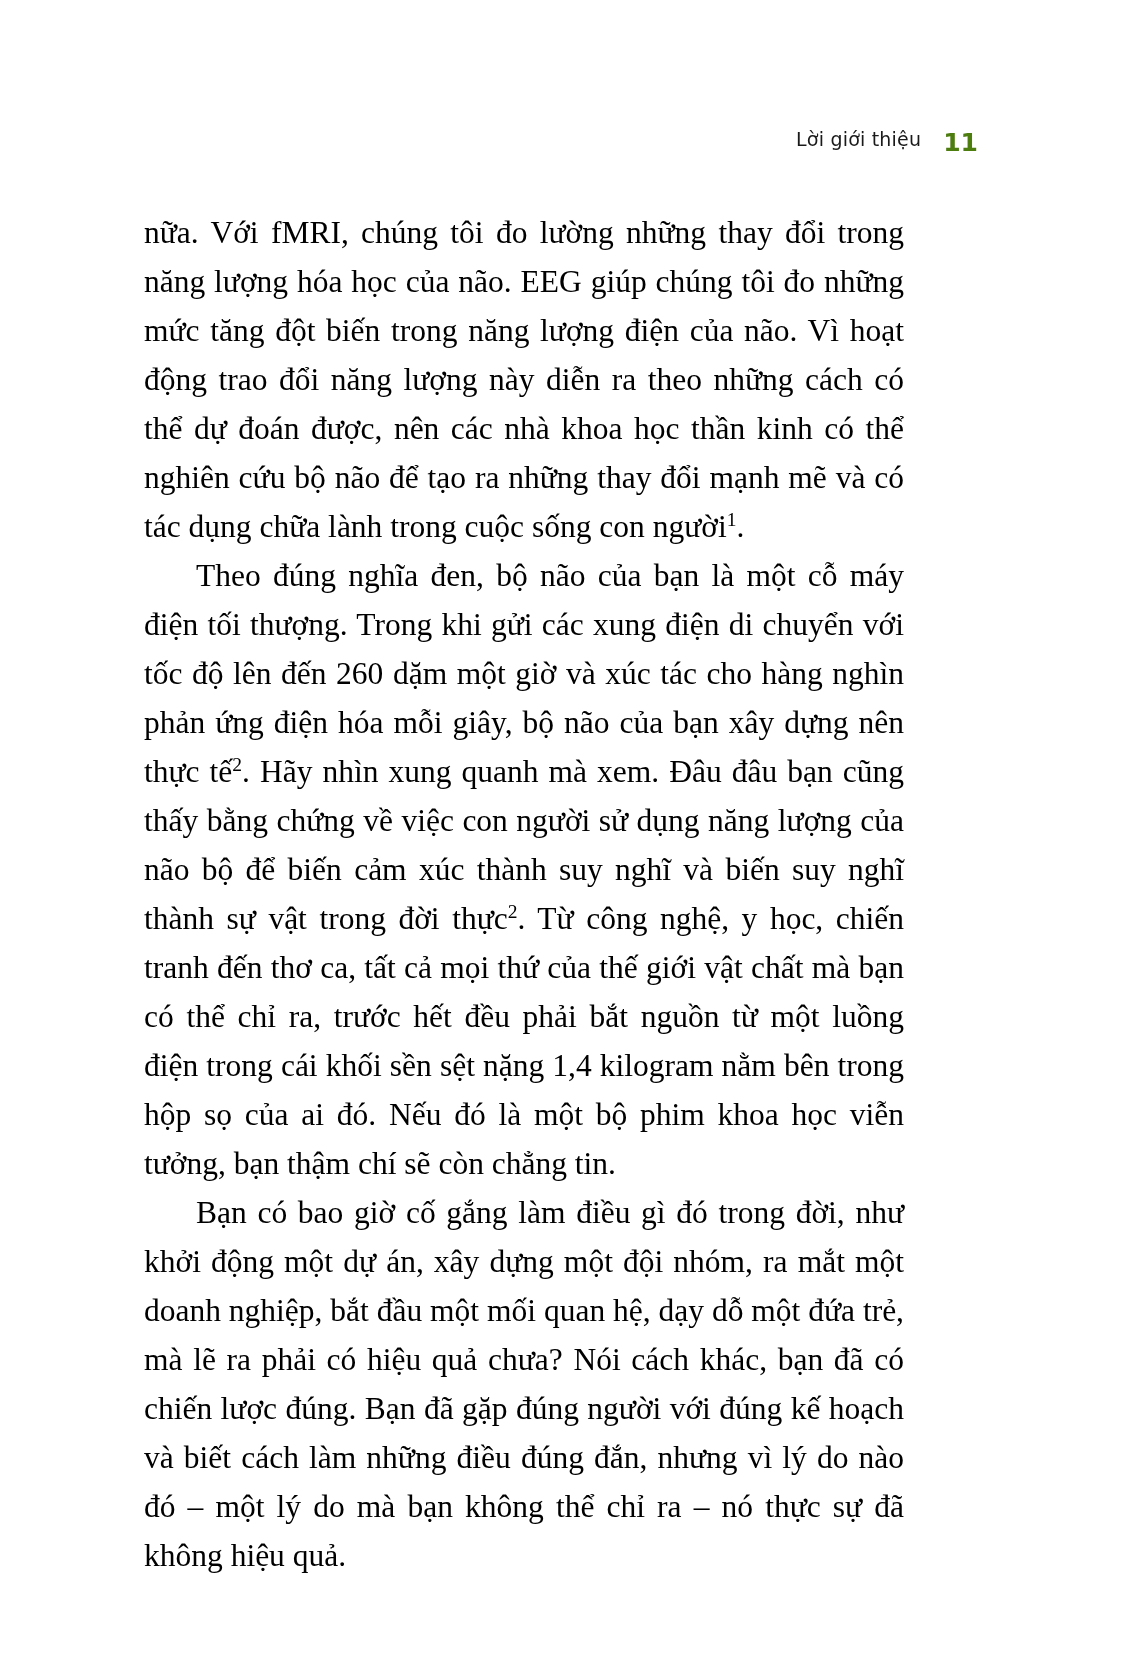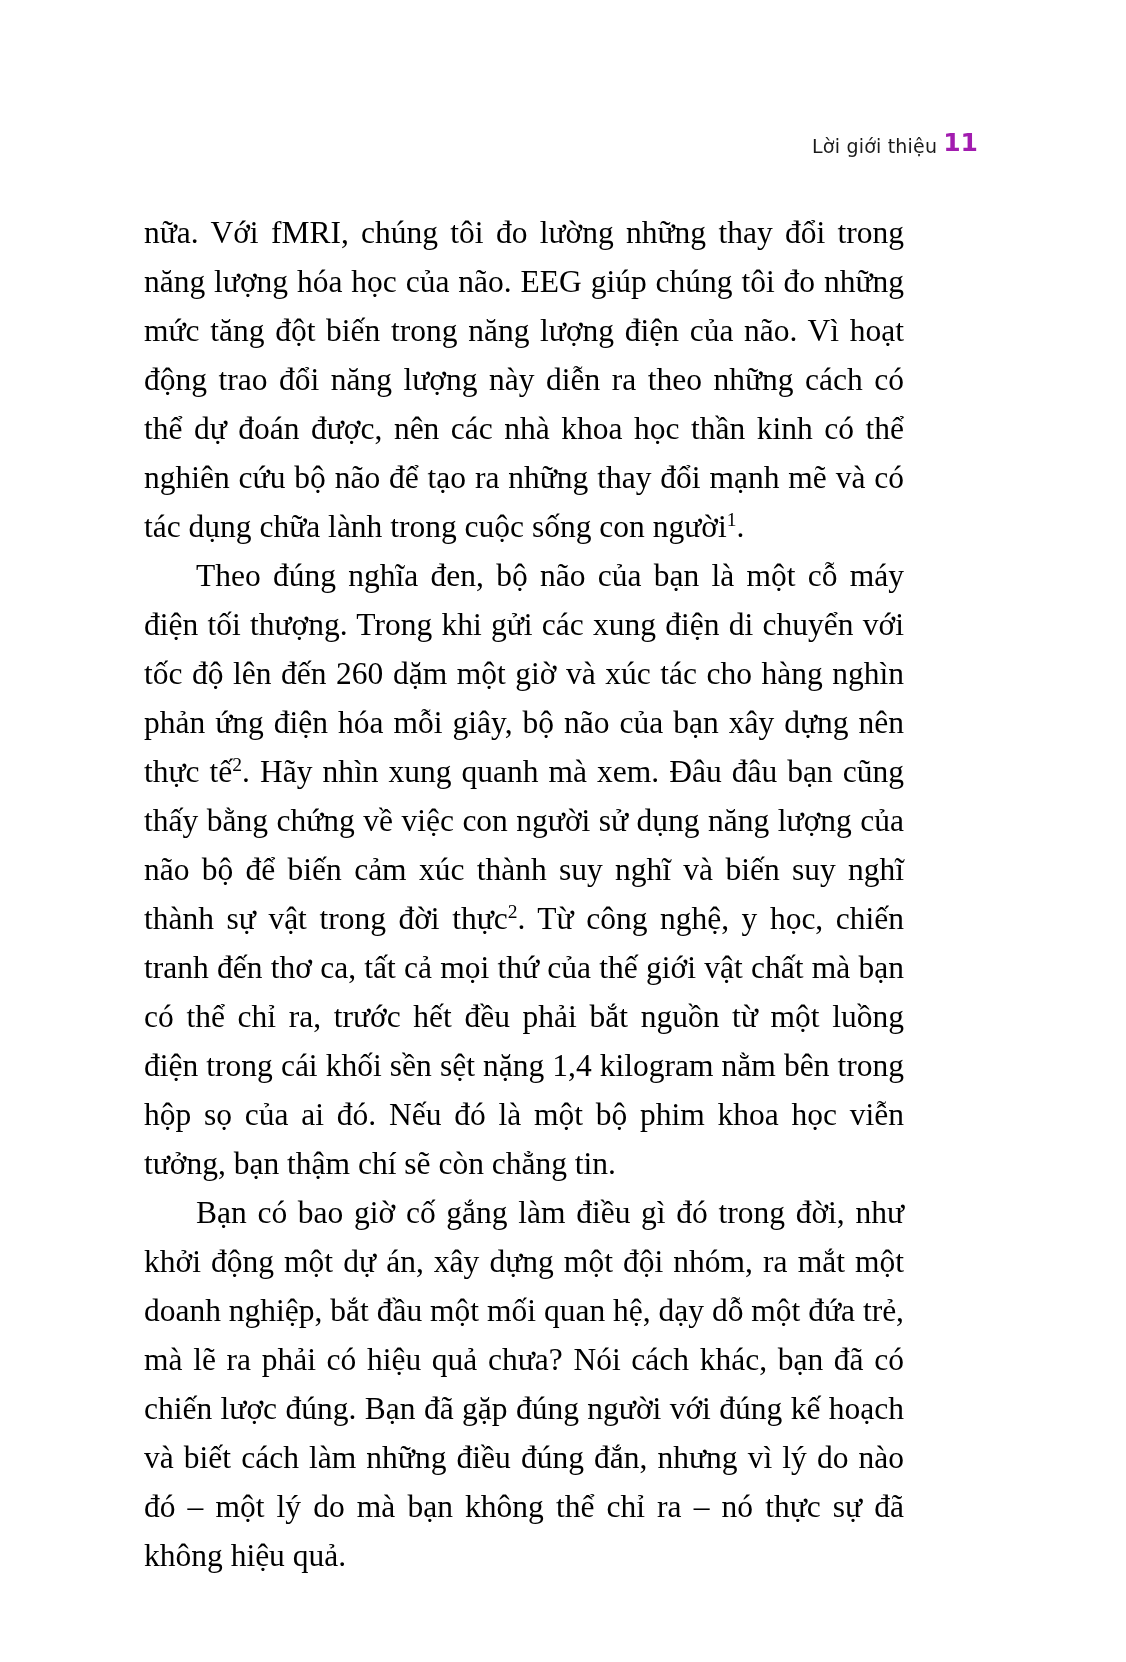--- a/index.html
+++ b/index.html
@@ -18,34 +18,34 @@
     position: relative;
     width: 1126px;
     height: 1662px;
     box-sizing: border-box;
   }
   .running-head {
     position: absolute;
     top: 128px;
     right: 148px;
     display: flex;
-    align-items: flex-end;
-    gap: 6px;
+    align-items: flex-start;
+    gap: 22px;
   }
   .running-head-title {
     font-family: "DejaVu Sans", sans-serif;
     font-size: 19px;
     letter-spacing: 0.2px;
     color: #1a1a1a;
   }
   .running-head-page {
     font-family: "DejaVu Sans", sans-serif;
     font-size: 25px;
     font-weight: bold;
-    color: #a21caf;
+    color: #4d7c0f;
   }
   .body-text {
     position: absolute;
     top: 208px;
     left: 144px;
     width: 760px;
   }
   .body-text p {
     margin: 0;
     font-size: 31.5px;

